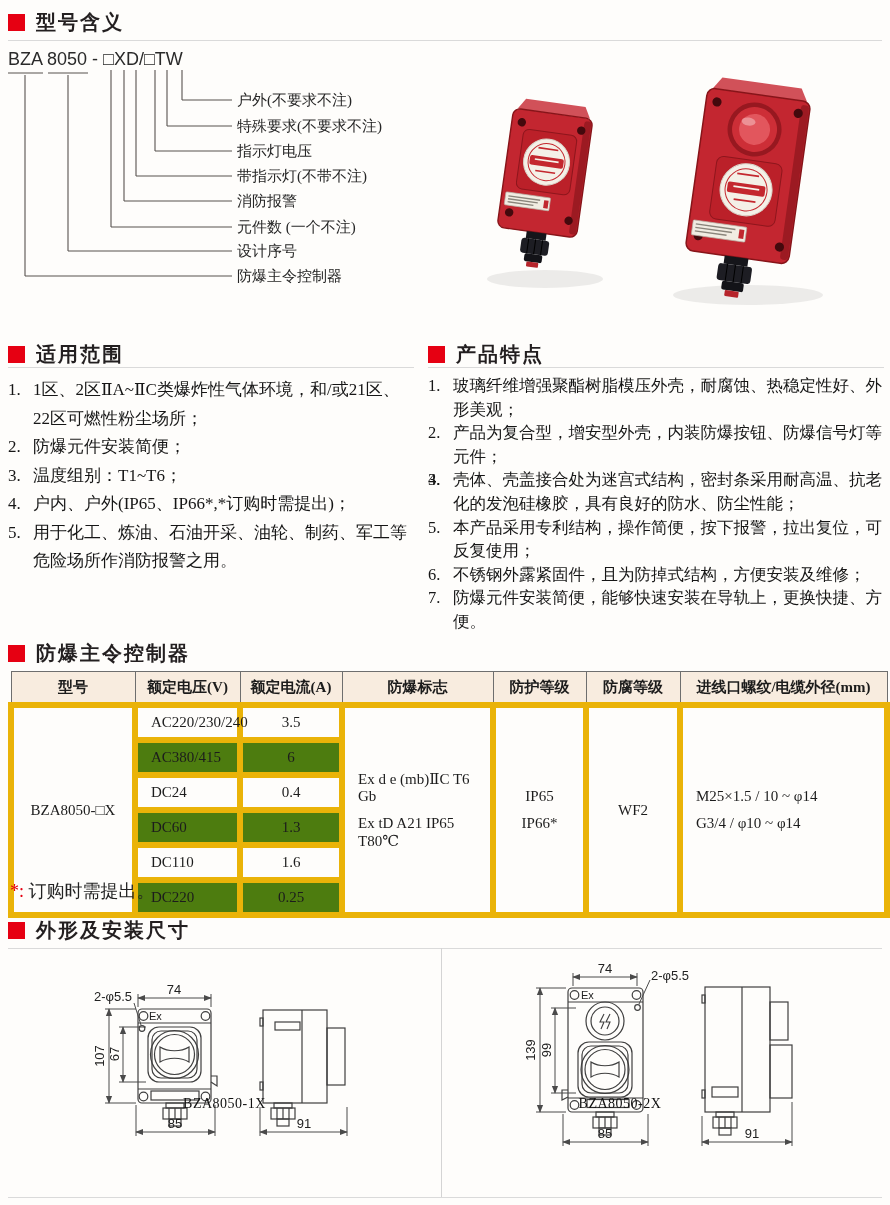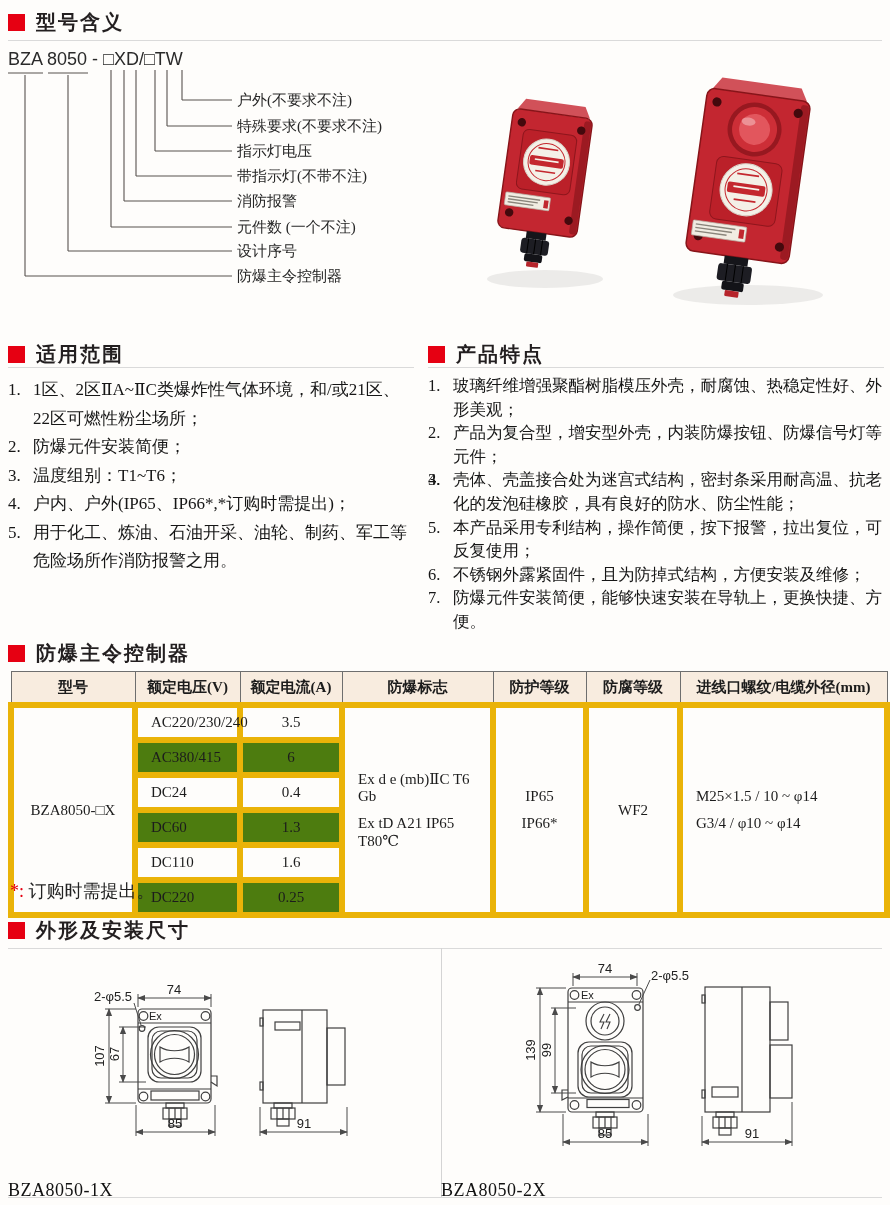--- a/index.html
+++ b/index.html
@@ -22,21 +22,21 @@
        border-top:1px solid #4a4a4a;border-bottom:2px solid #3a3a3a}
   table.ttable th{background:#f8ecdf;border:1px solid #6e6e6e;border-bottom:2px solid #3a3a3a;
        height:30px;font-weight:bold;font-size:15px;padding:0}
   table.ttable td{border:6px solid #eab308;height:29px;text-align:center;padding:0}
   table.ttable td.sh{background:#4d7c0f}
   table.ttable td.lft{text-align:left;padding-left:13px}
   table.ttable td.big{vertical-align:middle}
   .two-line div{margin:10px 0}
   .footnote{position:absolute;left:10px;top:879px;font-size:18px;color:#222}
   .footnote .mark{color:#e60012}
-  .caption{position:absolute;top:1180px;font-size:18px;color:#111;letter-spacing:.5px}
+  .caption{position:absolute;top:1096px;text-align:center;font-size:14px;color:#111;letter-spacing:.5px}
   svg text{font-family:"Liberation Sans","DejaVu Sans",sans-serif}
   svg text.serifd{font-family:"Liberation Serif","DejaVu Serif",serif}
 </style>
 </head>
 <body>
 
 <div class="sec-head" style="left:8px;top:9px">
   <span class="red-sq"></span>
   <h2>型号含义</h2>
 </div>

